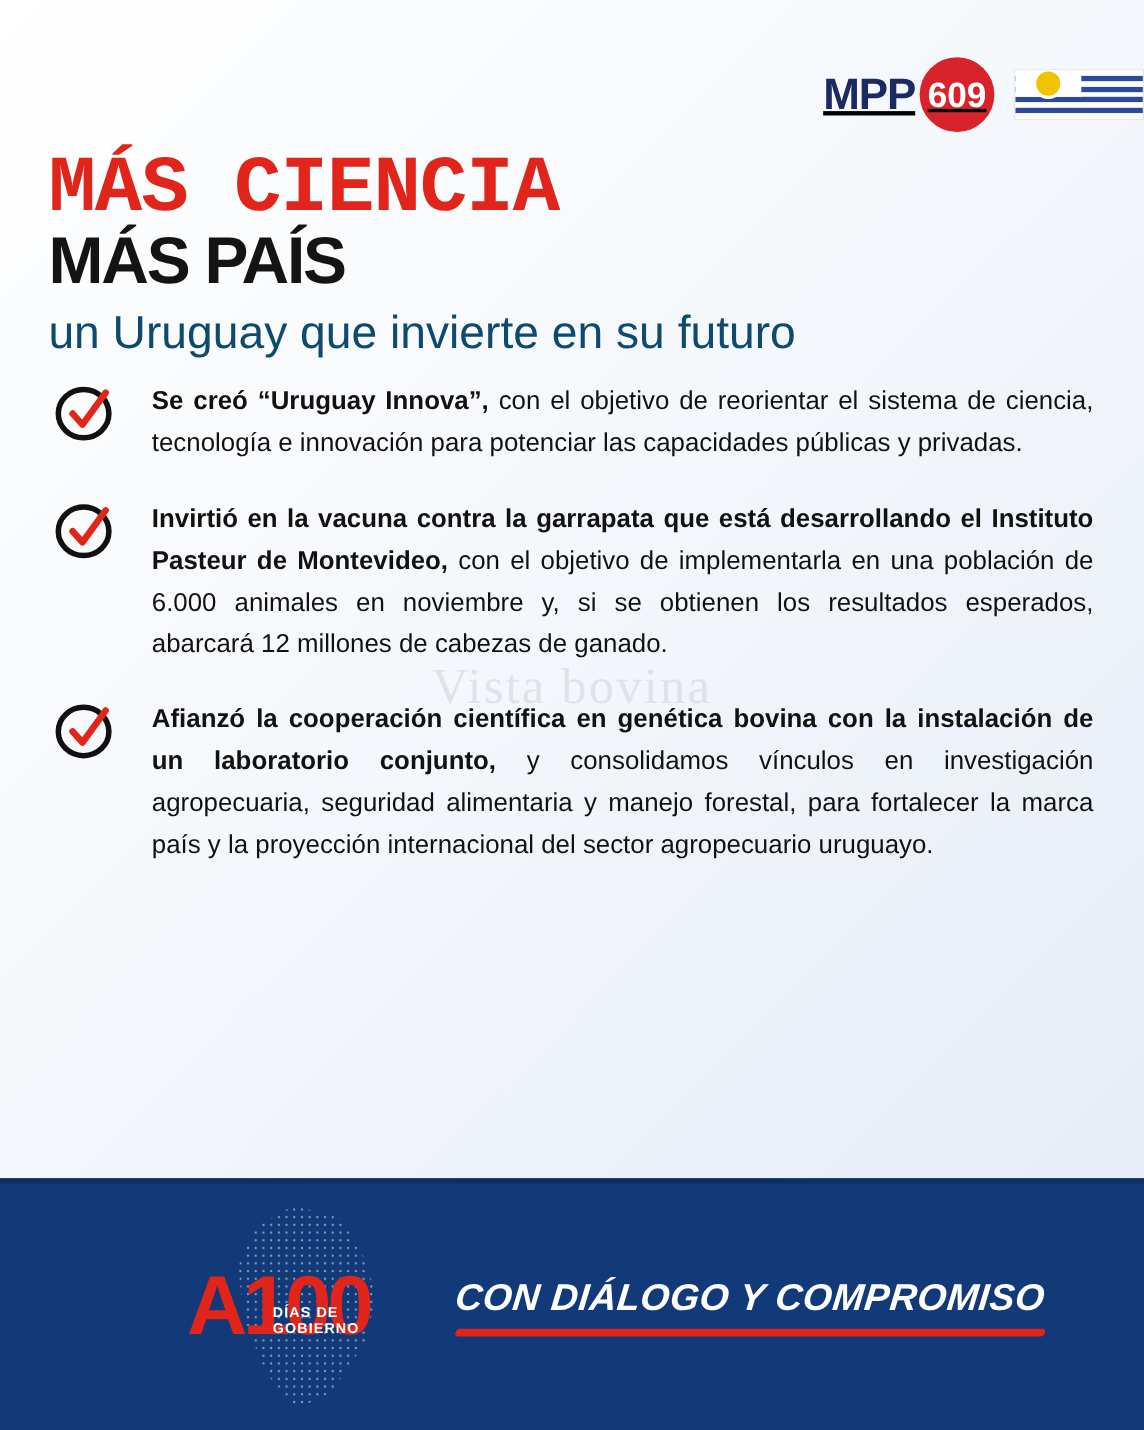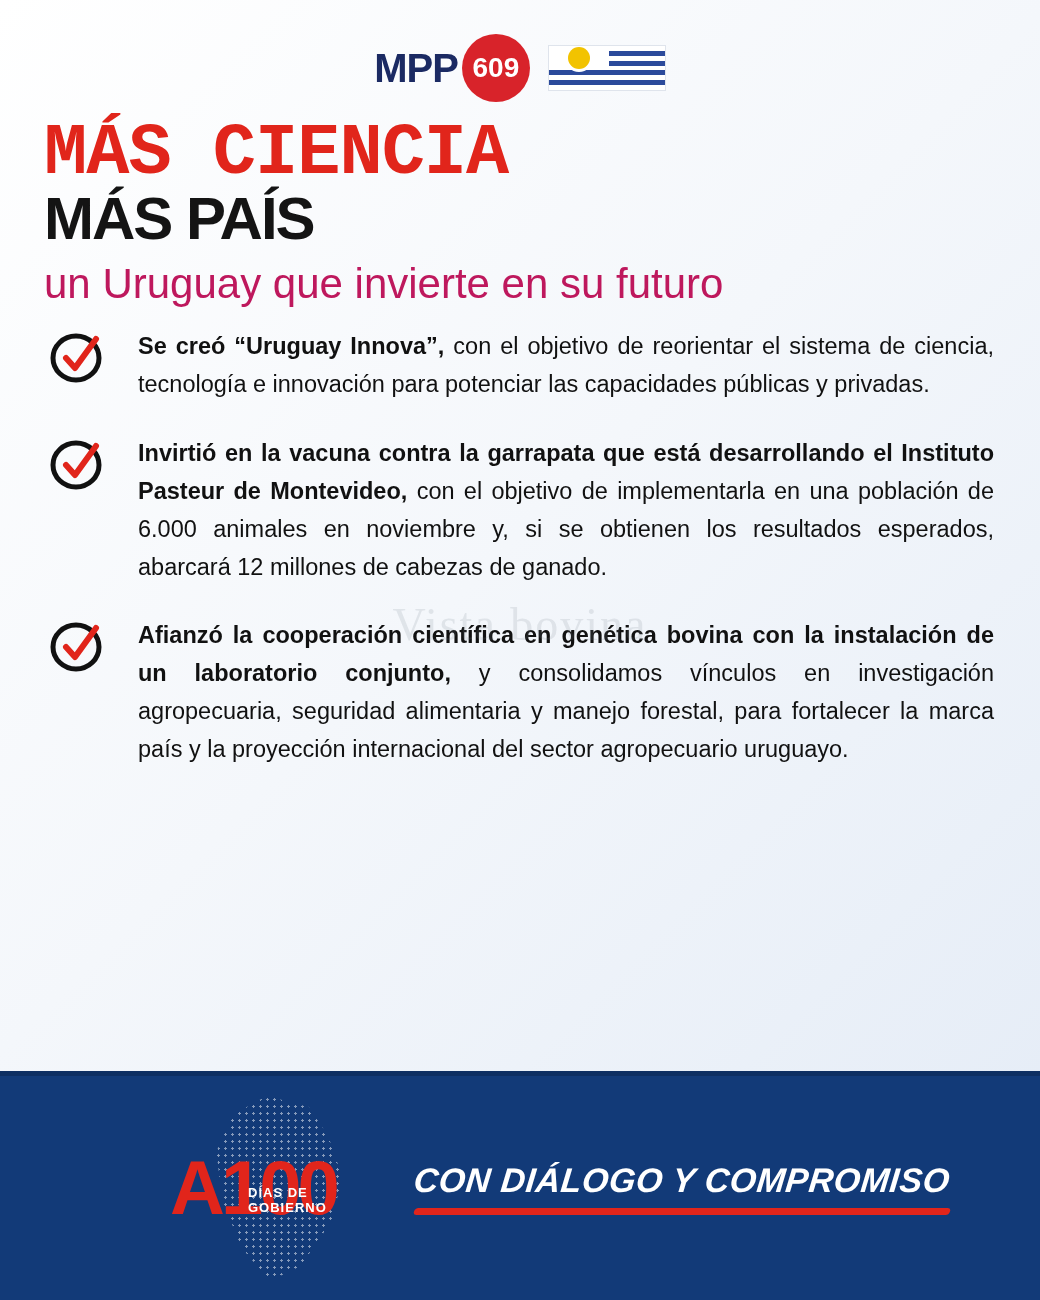--- a/index.html
+++ b/index.html
@@ -11,38 +11,39 @@
   body {
     background: linear-gradient(135deg, #ffffff 0%, #f4f7fb 45%, #e3ebf6 100%);
     position: relative;
     overflow: hidden;
   }
 
   
   .logo-bar {
     display: flex;
     align-items: center;
-    justify-content: center;
+    justify-content: flex-end;
     gap: 10px;
-    padding-top: 34px;
+    padding-top: 52px;
+    text-decoration: underline;
   }
   .logo-mpp {
     font-size: 40px;
     font-weight: bold;
     letter-spacing: -1px;
     color: #1b2a63;
     font-family: "Liberation Sans", sans-serif;
   }
   .logo-circle {
     width: 68px;
     height: 68px;
     border-radius: 50%;
     background: #d8232a;
     color: #fff;
-    font-size: 28px;
+    font-size: 32px;
     font-weight: bold;
     display: flex;
     align-items: center;
     justify-content: center;
     margin-left: -6px;
   }
   .logo-flag {
     width: 118px;
     height: 46px;
     margin-left: 8px;
@@ -84,21 +85,21 @@
   .h-black {
     color: #141414;
     font-size: 60px;
     font-weight: bold;
     letter-spacing: -2px;
     line-height: 0.98;
     margin-top: 2px;
     font-family: "Liberation Sans", sans-serif;
   }
   .h-sub {
-    color: #be185d;
+    color: #0c4a6e;
     font-size: 42px;
     line-height: 1.1;
     margin-top: 12px;
     font-family: "Liberation Sans", sans-serif;
   }
 
   
   .bullets { padding: 20px 46px 0 46px; }
   .bullet {
     display: flex;

